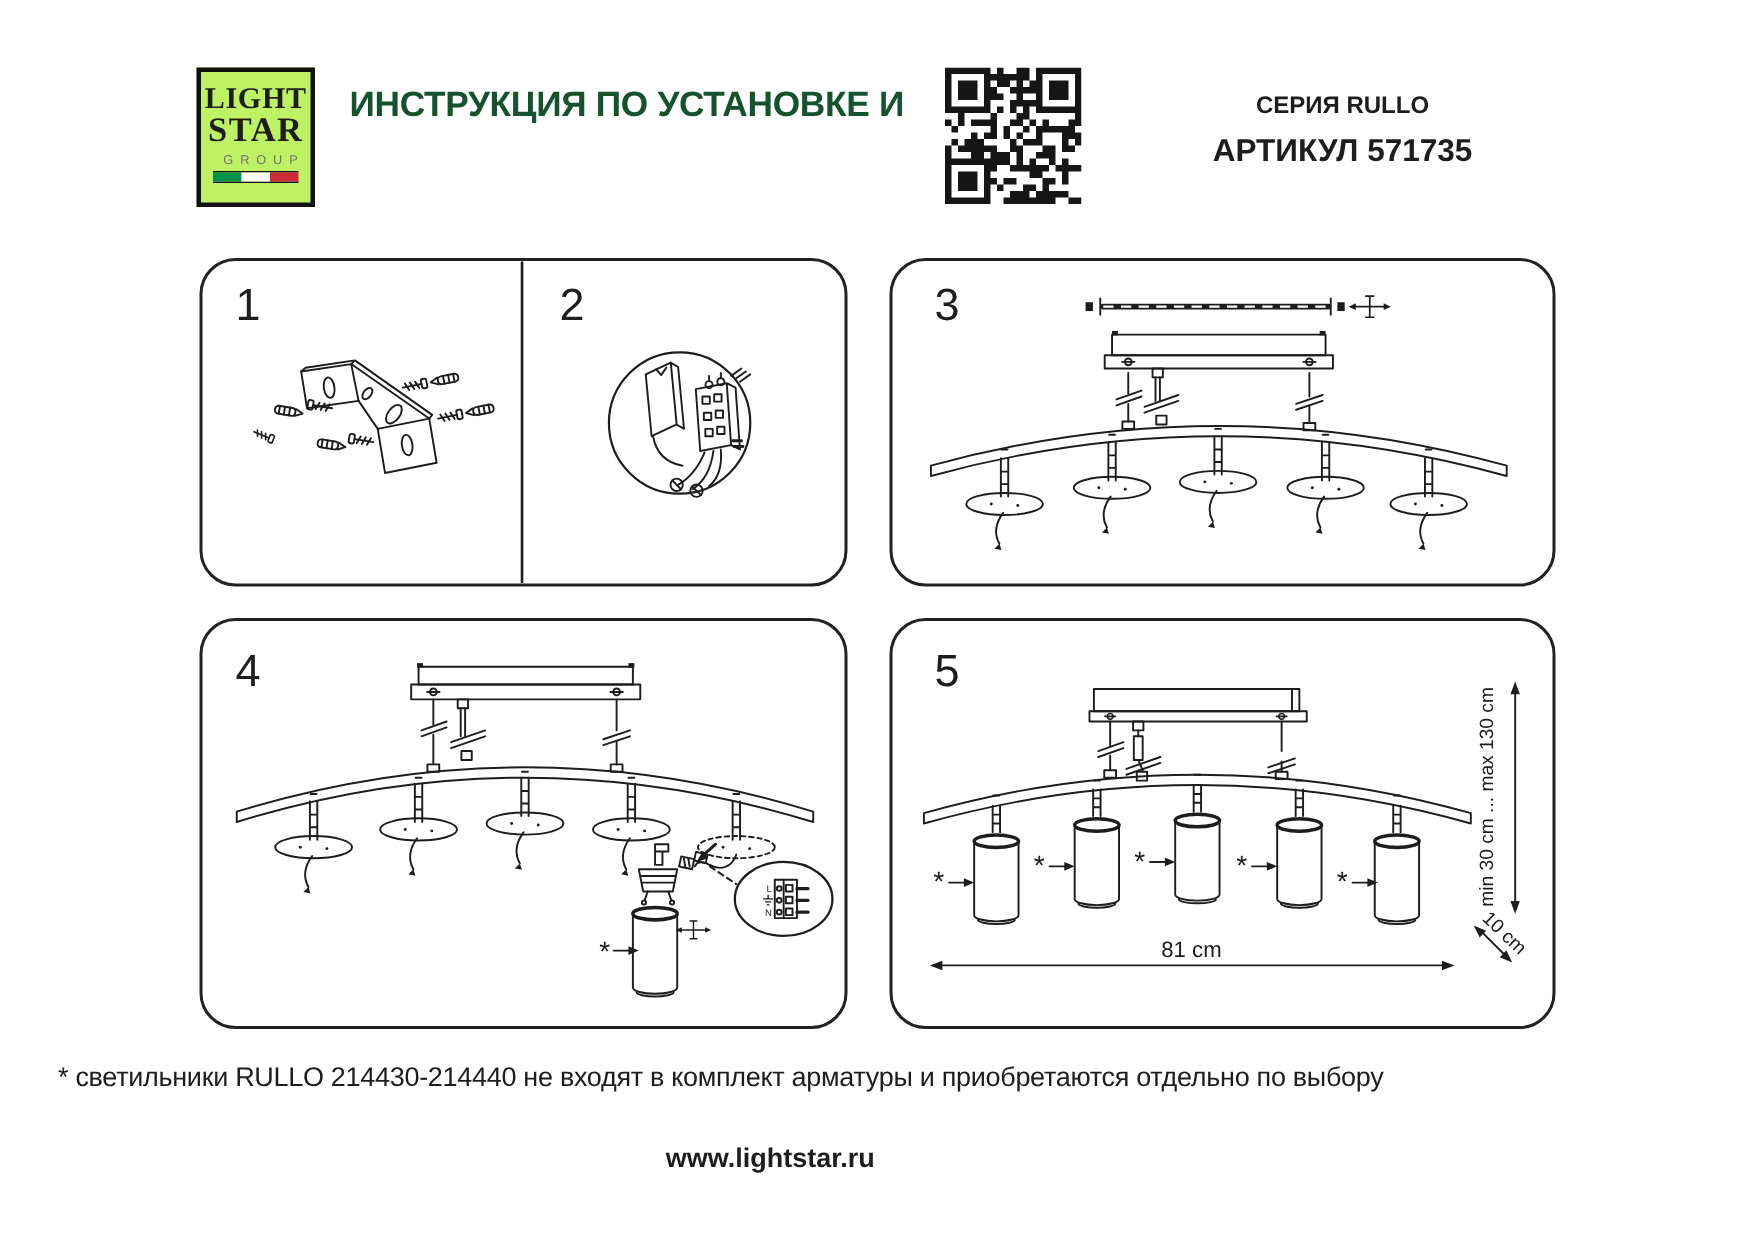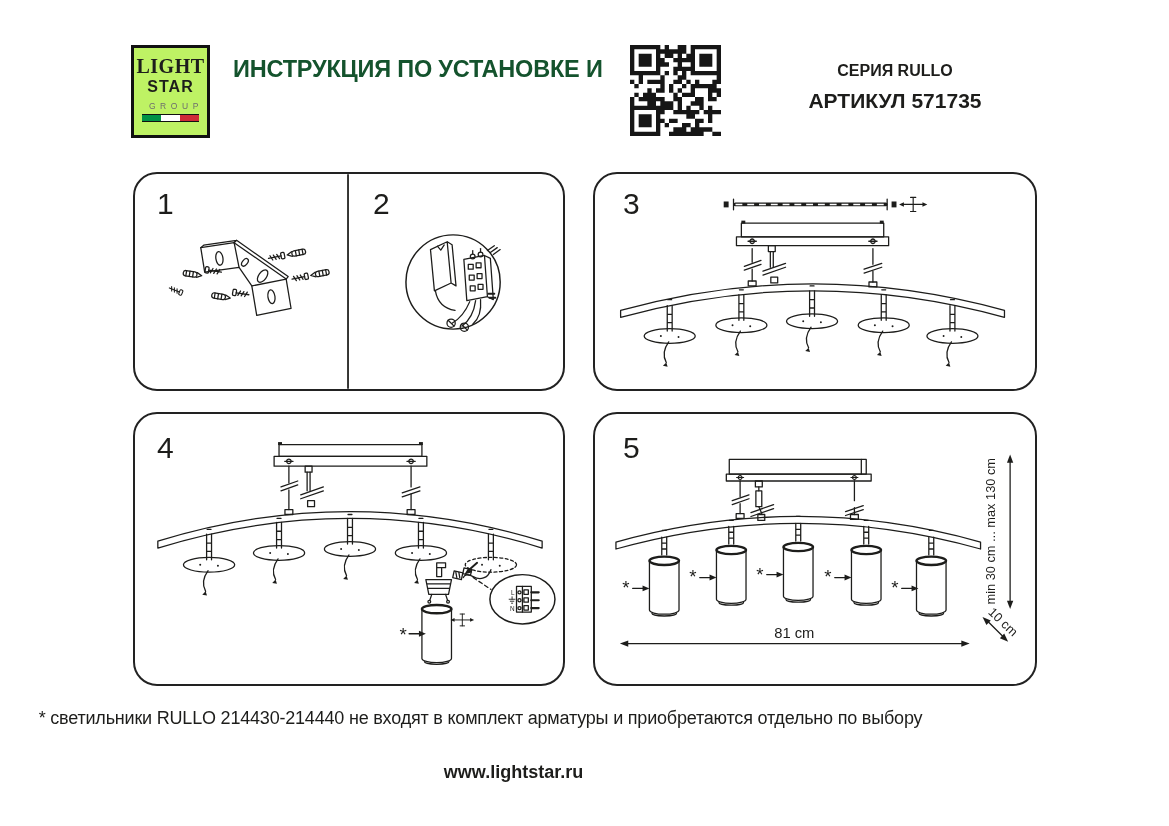--- a/index.html
+++ b/index.html
@@ -3,21 +3,21 @@
 <meta charset="utf-8">
 <style>
   * { margin:0; padding:0; box-sizing:border-box; }
   html,body { width:1169px; height:826px; }
   body { position:relative; background:#ffffff; font-family:"Liberation Sans",sans-serif; color:#1d1d1b; overflow:hidden; }
   .abs { position:absolute; }
 
   
   .logo { left:131px; top:45px; width:79px; height:93px; border:3px solid #111; text-align:center; padding-top:8px; background:#bef264; }
   .logo-w1 { font-family:"Liberation Serif",serif; font-weight:bold; font-size:20px; line-height:20px; letter-spacing:.5px; }
-  .logo-w2 { font-family:Liberation Sans, sans-serif; font-weight:bold; font-size:16px; line-height:22px; letter-spacing:1px; }
+  .logo-w2 { font-family:Liberation Serif, serif; font-weight:bold; font-size:23px; line-height:22px; letter-spacing:1px; }
   .logo-w3 { font-size:8.5px; letter-spacing:4.6px; color:#6e6e6e; margin-top:3px; padding-left:11px; }
   .flag { display:flex; width:57px; height:8px; margin:3px auto 0; border-top:1.3px solid #111; border-bottom:1.3px solid #111; }
   .flag span { flex:1; }
 
   .title { left:233px; top:54px; font-size:23.5px; font-weight:bold; line-height:30px; letter-spacing:-.2px; color:#14532d; }
 
   #qr { left:630px; top:45px; width:91px; height:91px; }
 
   .product { left:775px; top:62px; width:240px; text-align:center; }
   .series  { font-size:16px; font-weight:bold; }

